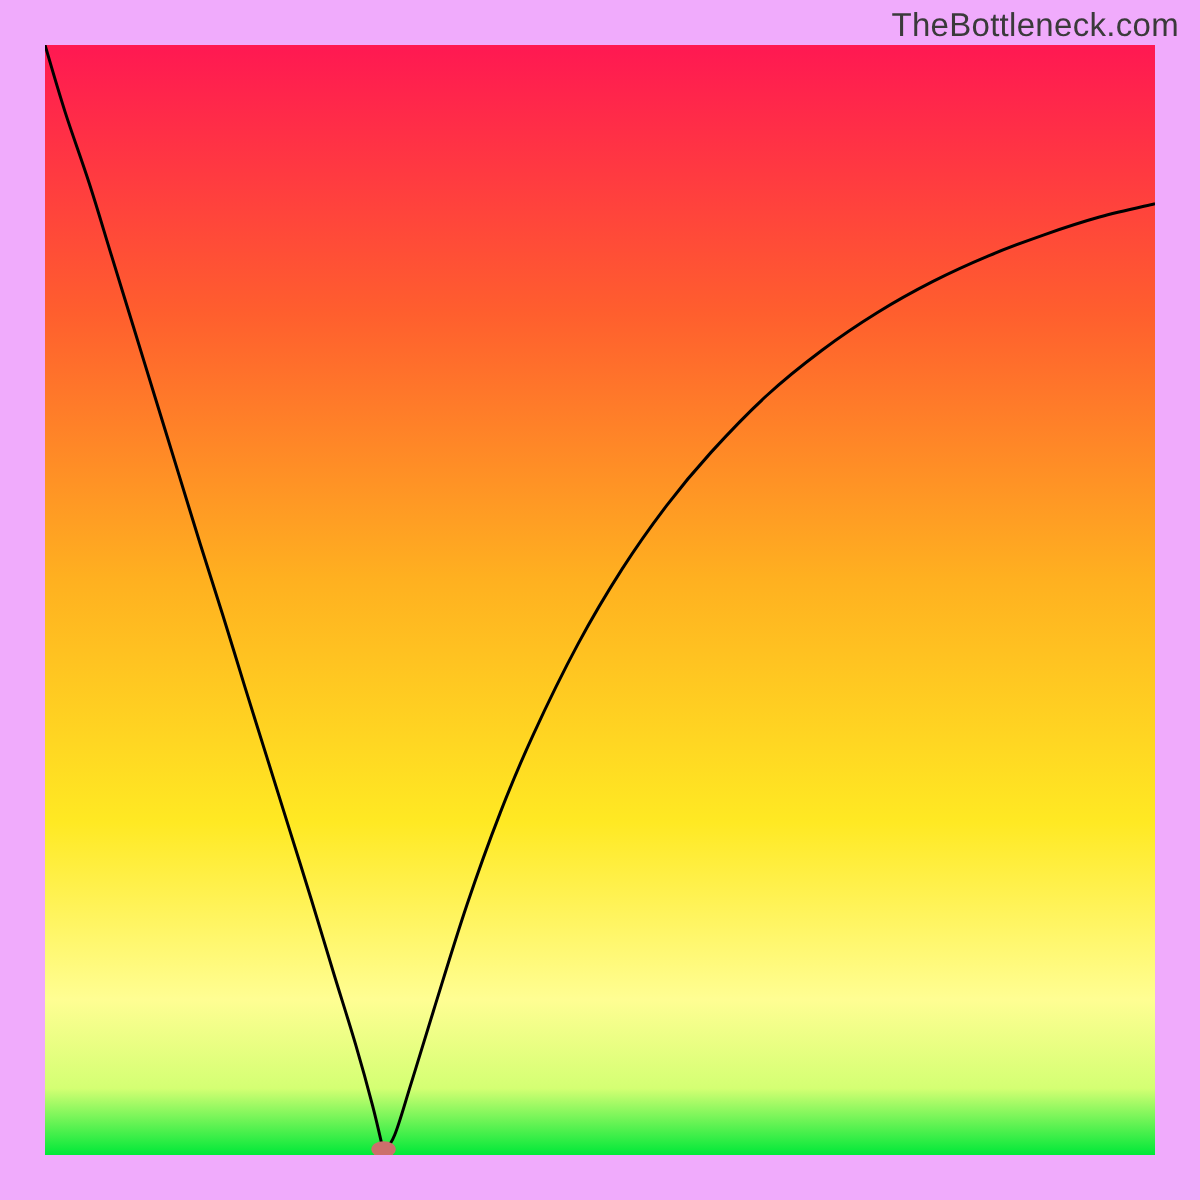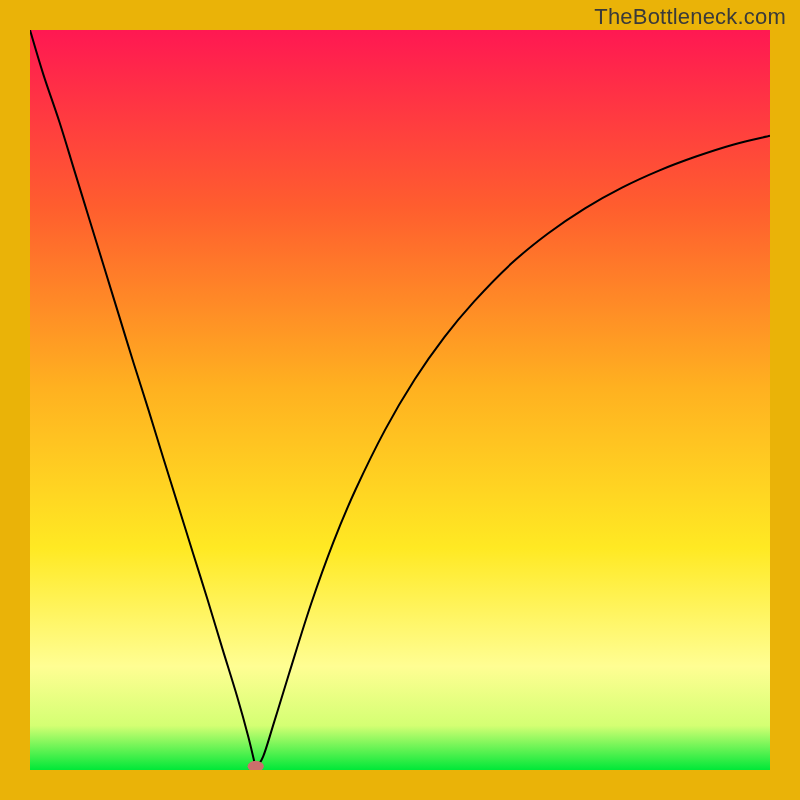--- a/index.html
+++ b/index.html
@@ -8,21 +8,21 @@
     width: 800px;
     height: 800px;
     background: #000;
     overflow: hidden;
     font-family: Arial, Helvetica, sans-serif;
   }
   .frame {
     position: relative;
     width: 800px;
     height: 800px;
-    background: #eab308;
+    background: #f0abfc;
   }
   .watermark {
     position: absolute;
     top: 4px;
     right: 14px;
     color: #3a3a3a;
     font-size: 22px;
     font-weight: 400;
     letter-spacing: 0.2px;
     font-family: Arial, Helvetica, sans-serif;

